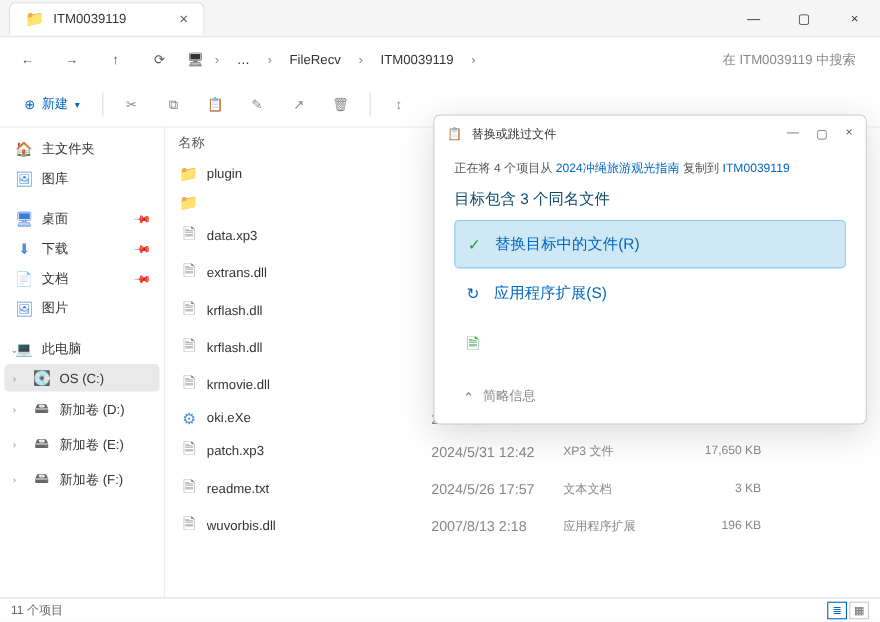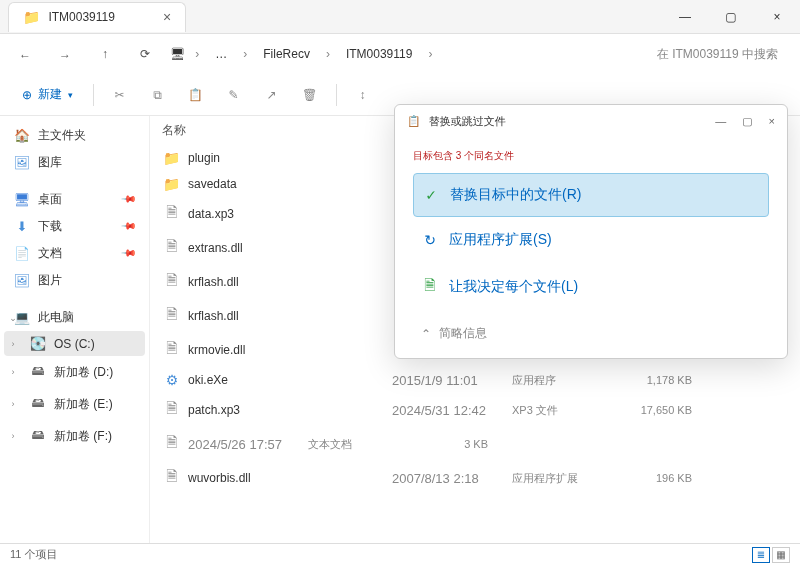--- a/index.html
+++ b/index.html
@@ -65,21 +65,21 @@
 .vbtn.active { border-color: #0067c0; color: #0067c0; }
 
 
 .dialog { position: absolute; left: 394px; top: 104px; width: 394px; background: #fff; border: 1px solid #ccc; border-radius: 6px; box-shadow: 0 8px 32px rgba(0,0,0,0.15); }
 .dlg-title { height: 32px; display: flex; align-items: center; padding: 0 12px; font-size: 11px; color: #333; }
 .dlg-title .dico { margin-right: 8px; color: #4a90d9; }
 .dlg-title .dctrl { margin-left: auto; display: flex; gap: 16px; color: #666; }
 .dlg-body { padding: 8px 18px 4px; }
 .dlg-msg { font-size: 11px; color: #555; margin-bottom: 8px; }
 .dlg-msg .link { color: #0067c0; }
-.dlg-heading { font-size: 10px; color: #b91c1c; padding: 4px 0 10px; }
+.dlg-heading { font-size: 14px; color: #0c4a6e; padding: 4px 0 10px; }
 .dlg-opt { display: flex; align-items: center; gap: 10px; padding: 12px 8px; border-radius: 4px; font-size: 14px; color: #0067c0; margin-bottom: 2px; }
 .dlg-opt .oico { width: 18px; display: flex; justify-content: center; }
 .dlg-opt.sel { background: #cfe8f6; border: 1px solid #8ec9e8; }
 .dlg-more { display: flex; align-items: center; gap: 8px; padding: 12px 8px; color: #888; font-size: 12px; }
 </style>
 </head>
 <body>
 
 <div class="titlebar">
   <div class="tab">
@@ -194,21 +194,20 @@
     <div id="rows">
         <div class="row">
           <span class="fico folder">📁</span>
           <span class="fname">plugin</span>
           <span class="fdate"></span>
           <span class="ftype"></span>
           <span class="fsize"></span>
         </div>
         <div class="row">
           <span class="fico folder">📁</span>
-          <span class="fname">savedata</span>
           <span class="fdate"></span>
           <span class="ftype"></span>
           <span class="fsize"></span>
         </div>
         <div class="row">
           <span class="fico file">🗎</span>
           <span class="fname">data.xp3</span>
           <span class="fdate"></span>
           <span class="ftype"></span>
           <span class="fsize"></span>
@@ -250,20 +249,21 @@
         </div>
         <div class="row">
           <span class="fico file">🗎</span>
           <span class="fname">patch.xp3</span>
           <span class="fdate">2024/5/31 12:42</span>
           <span class="ftype">XP3 文件</span>
           <span class="fsize">17,650 KB</span>
         </div>
         <div class="row">
           <span class="fico file">🗎</span>
+          <span class="fname">readme.txt</span>
           <span class="fdate">2024/5/26 17:57</span>
           <span class="ftype">文本文档</span>
           <span class="fsize">3 KB</span>
         </div>
         <div class="row">
           <span class="fico file">🗎</span>
           <span class="fname">wuvorbis.dll</span>
           <span class="fdate">2007/8/13 2:18</span>
           <span class="ftype">应用程序扩展</span>
           <span class="fsize">196 KB</span>
@@ -284,31 +284,33 @@
   <div class="dlg-title">
     <span class="dico">📋</span>
     <span>替换或跳过文件</span>
     <div class="dctrl">
       <span>—</span>
       <span>▢</span>
       <span>×</span>
     </div>
   </div>
   <div class="dlg-body">
+    <div class="dlg-msg">
+      <span>正在将 4 个项目从 </span><span class="link">2024冲绳旅游观光指南</span><span> 复制到 </span><span class="link">ITM0039119</span>
+    </div>
     <div class="dlg-heading">目标包含 3 个同名文件</div>
     <div class="dlg-opt sel">
       <span class="oico" style="color:#2a9d3f">✓</span>
       <span>替换目标中的文件(R)</span>
     </div>
     <div class="dlg-opt">
       <span class="oico" style="color:#0067c0">↻</span>
       <span>应用程序扩展(S)</span>
     </div>
     <div class="dlg-opt">
       <span class="oico" style="color:#2a9d3f">🗎</span>
-      <span>让我决定每个文件(L)</span>
     </div>
     <div class="dlg-more">
       <span>⌃</span>
       <span>简略信息</span>
     </div>
   </div>
 </div>
 
 </body></html>

